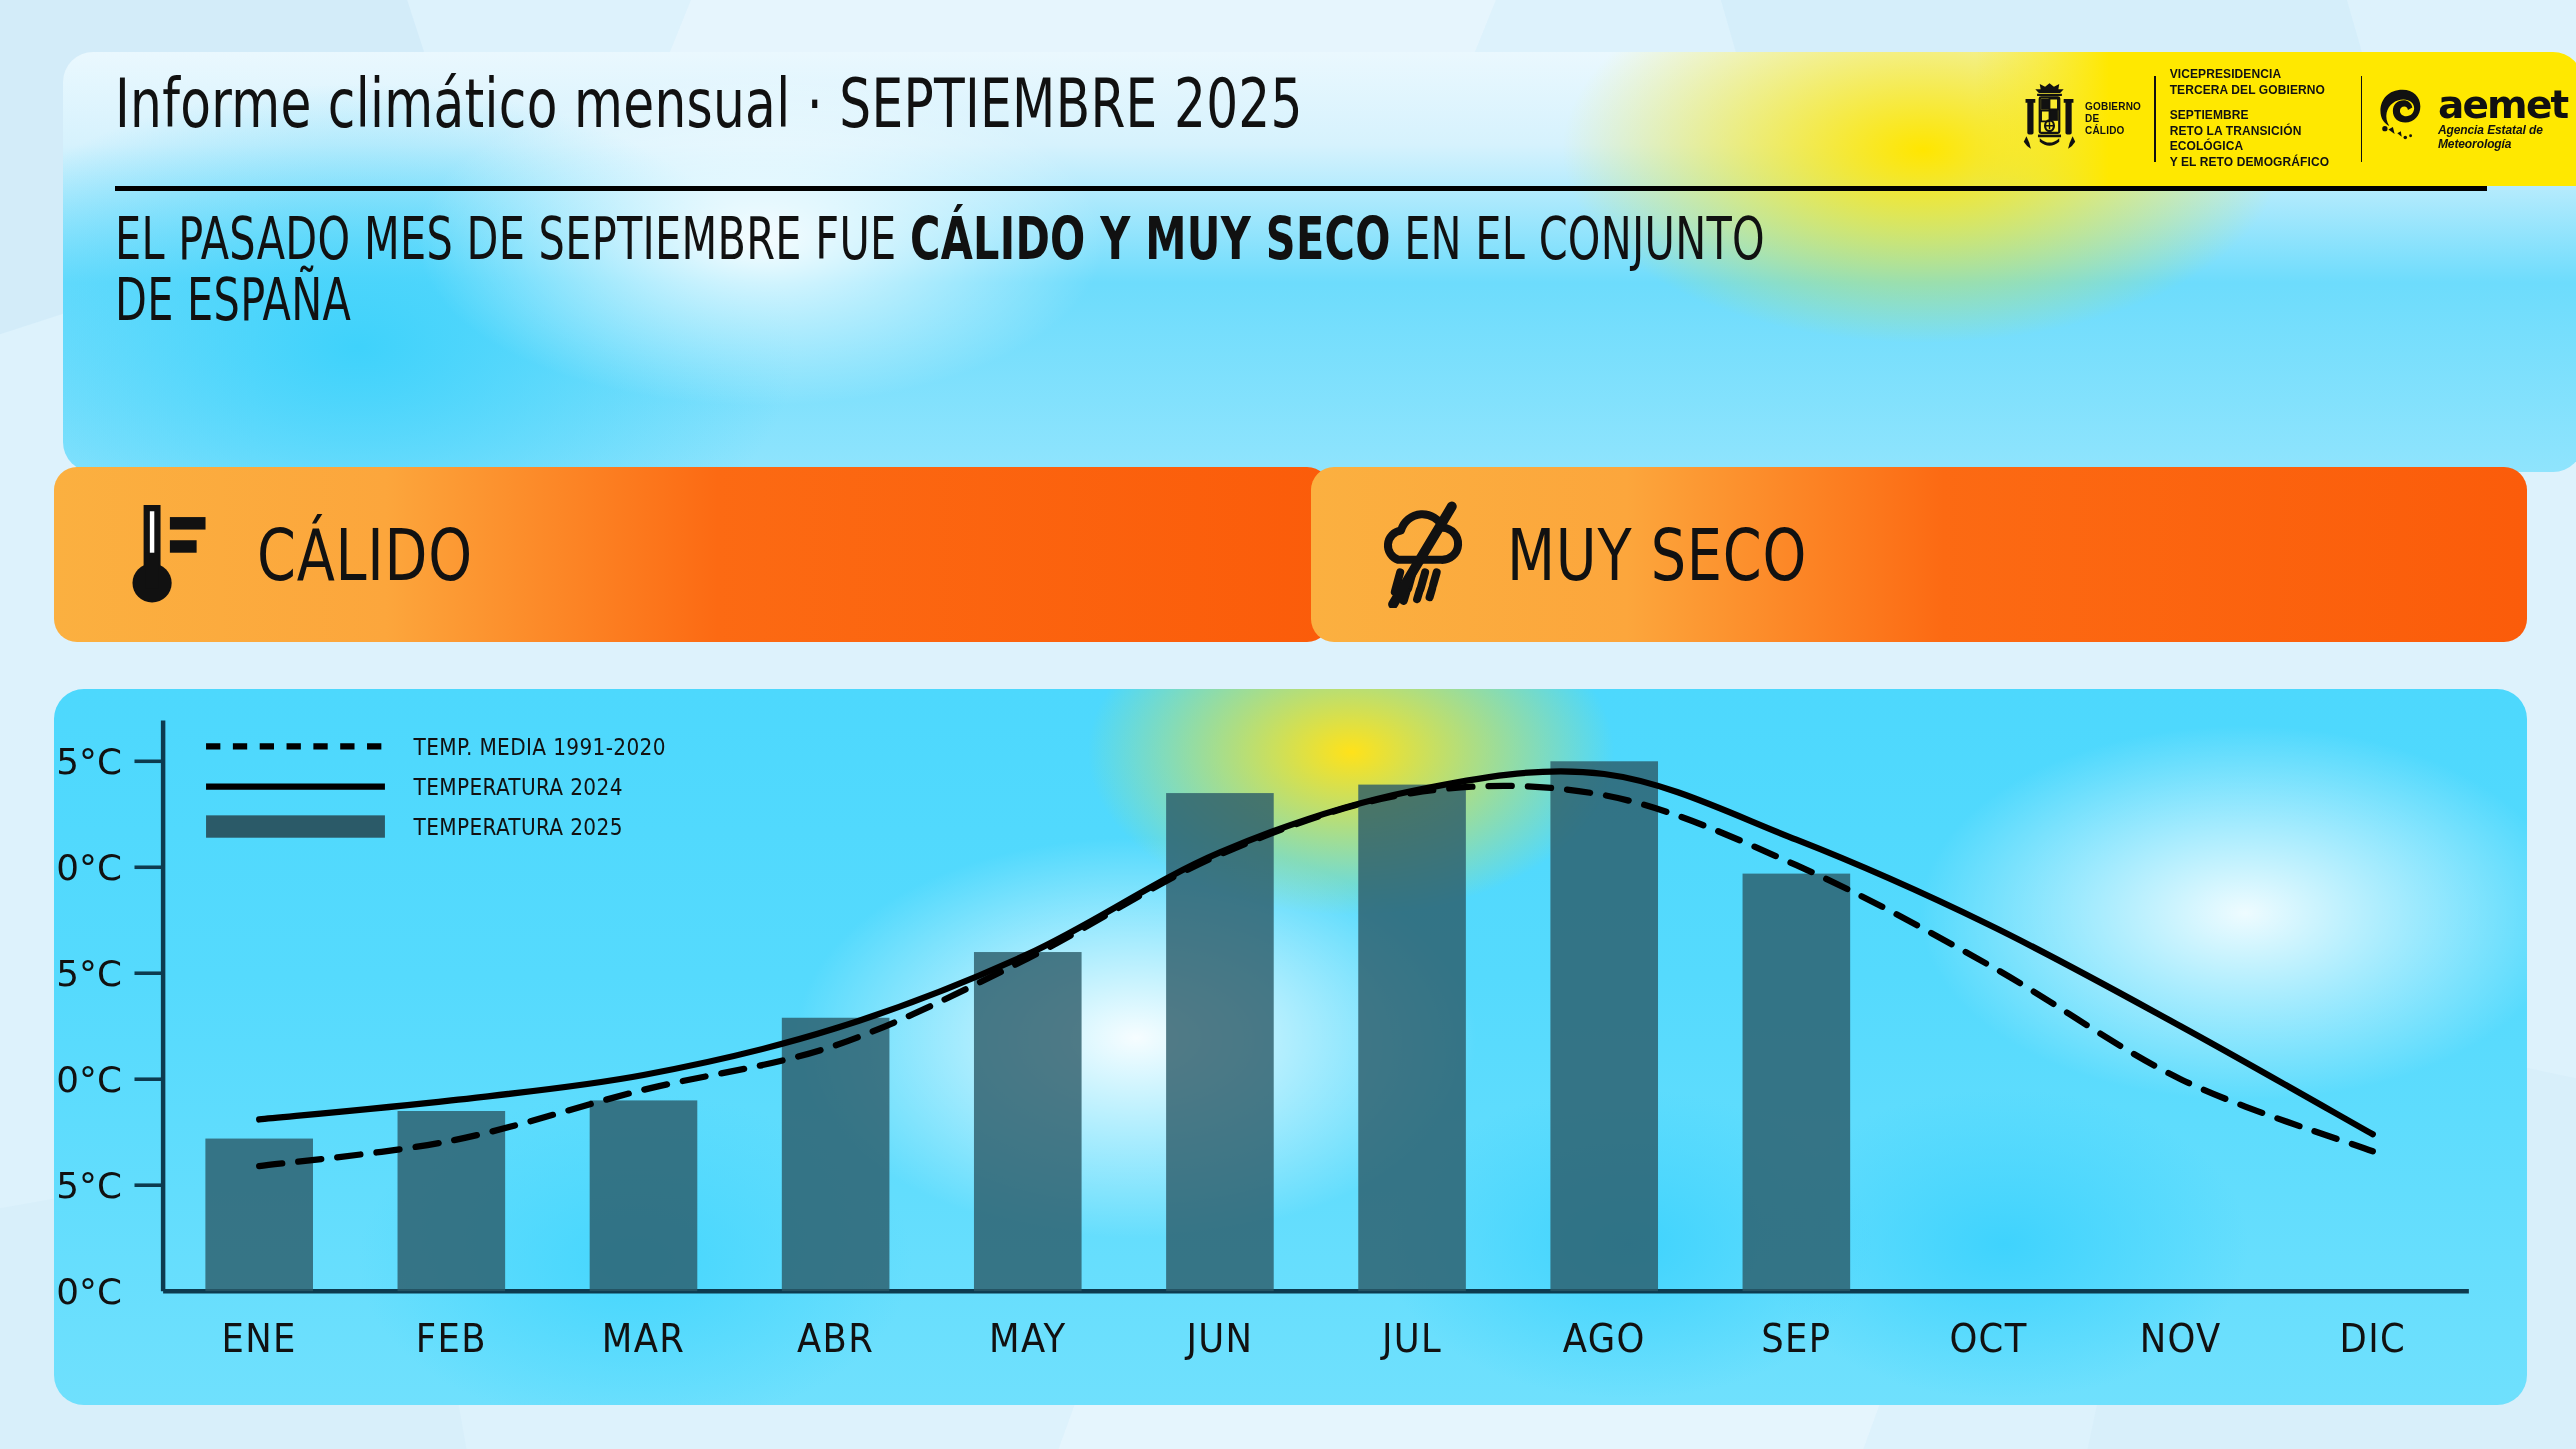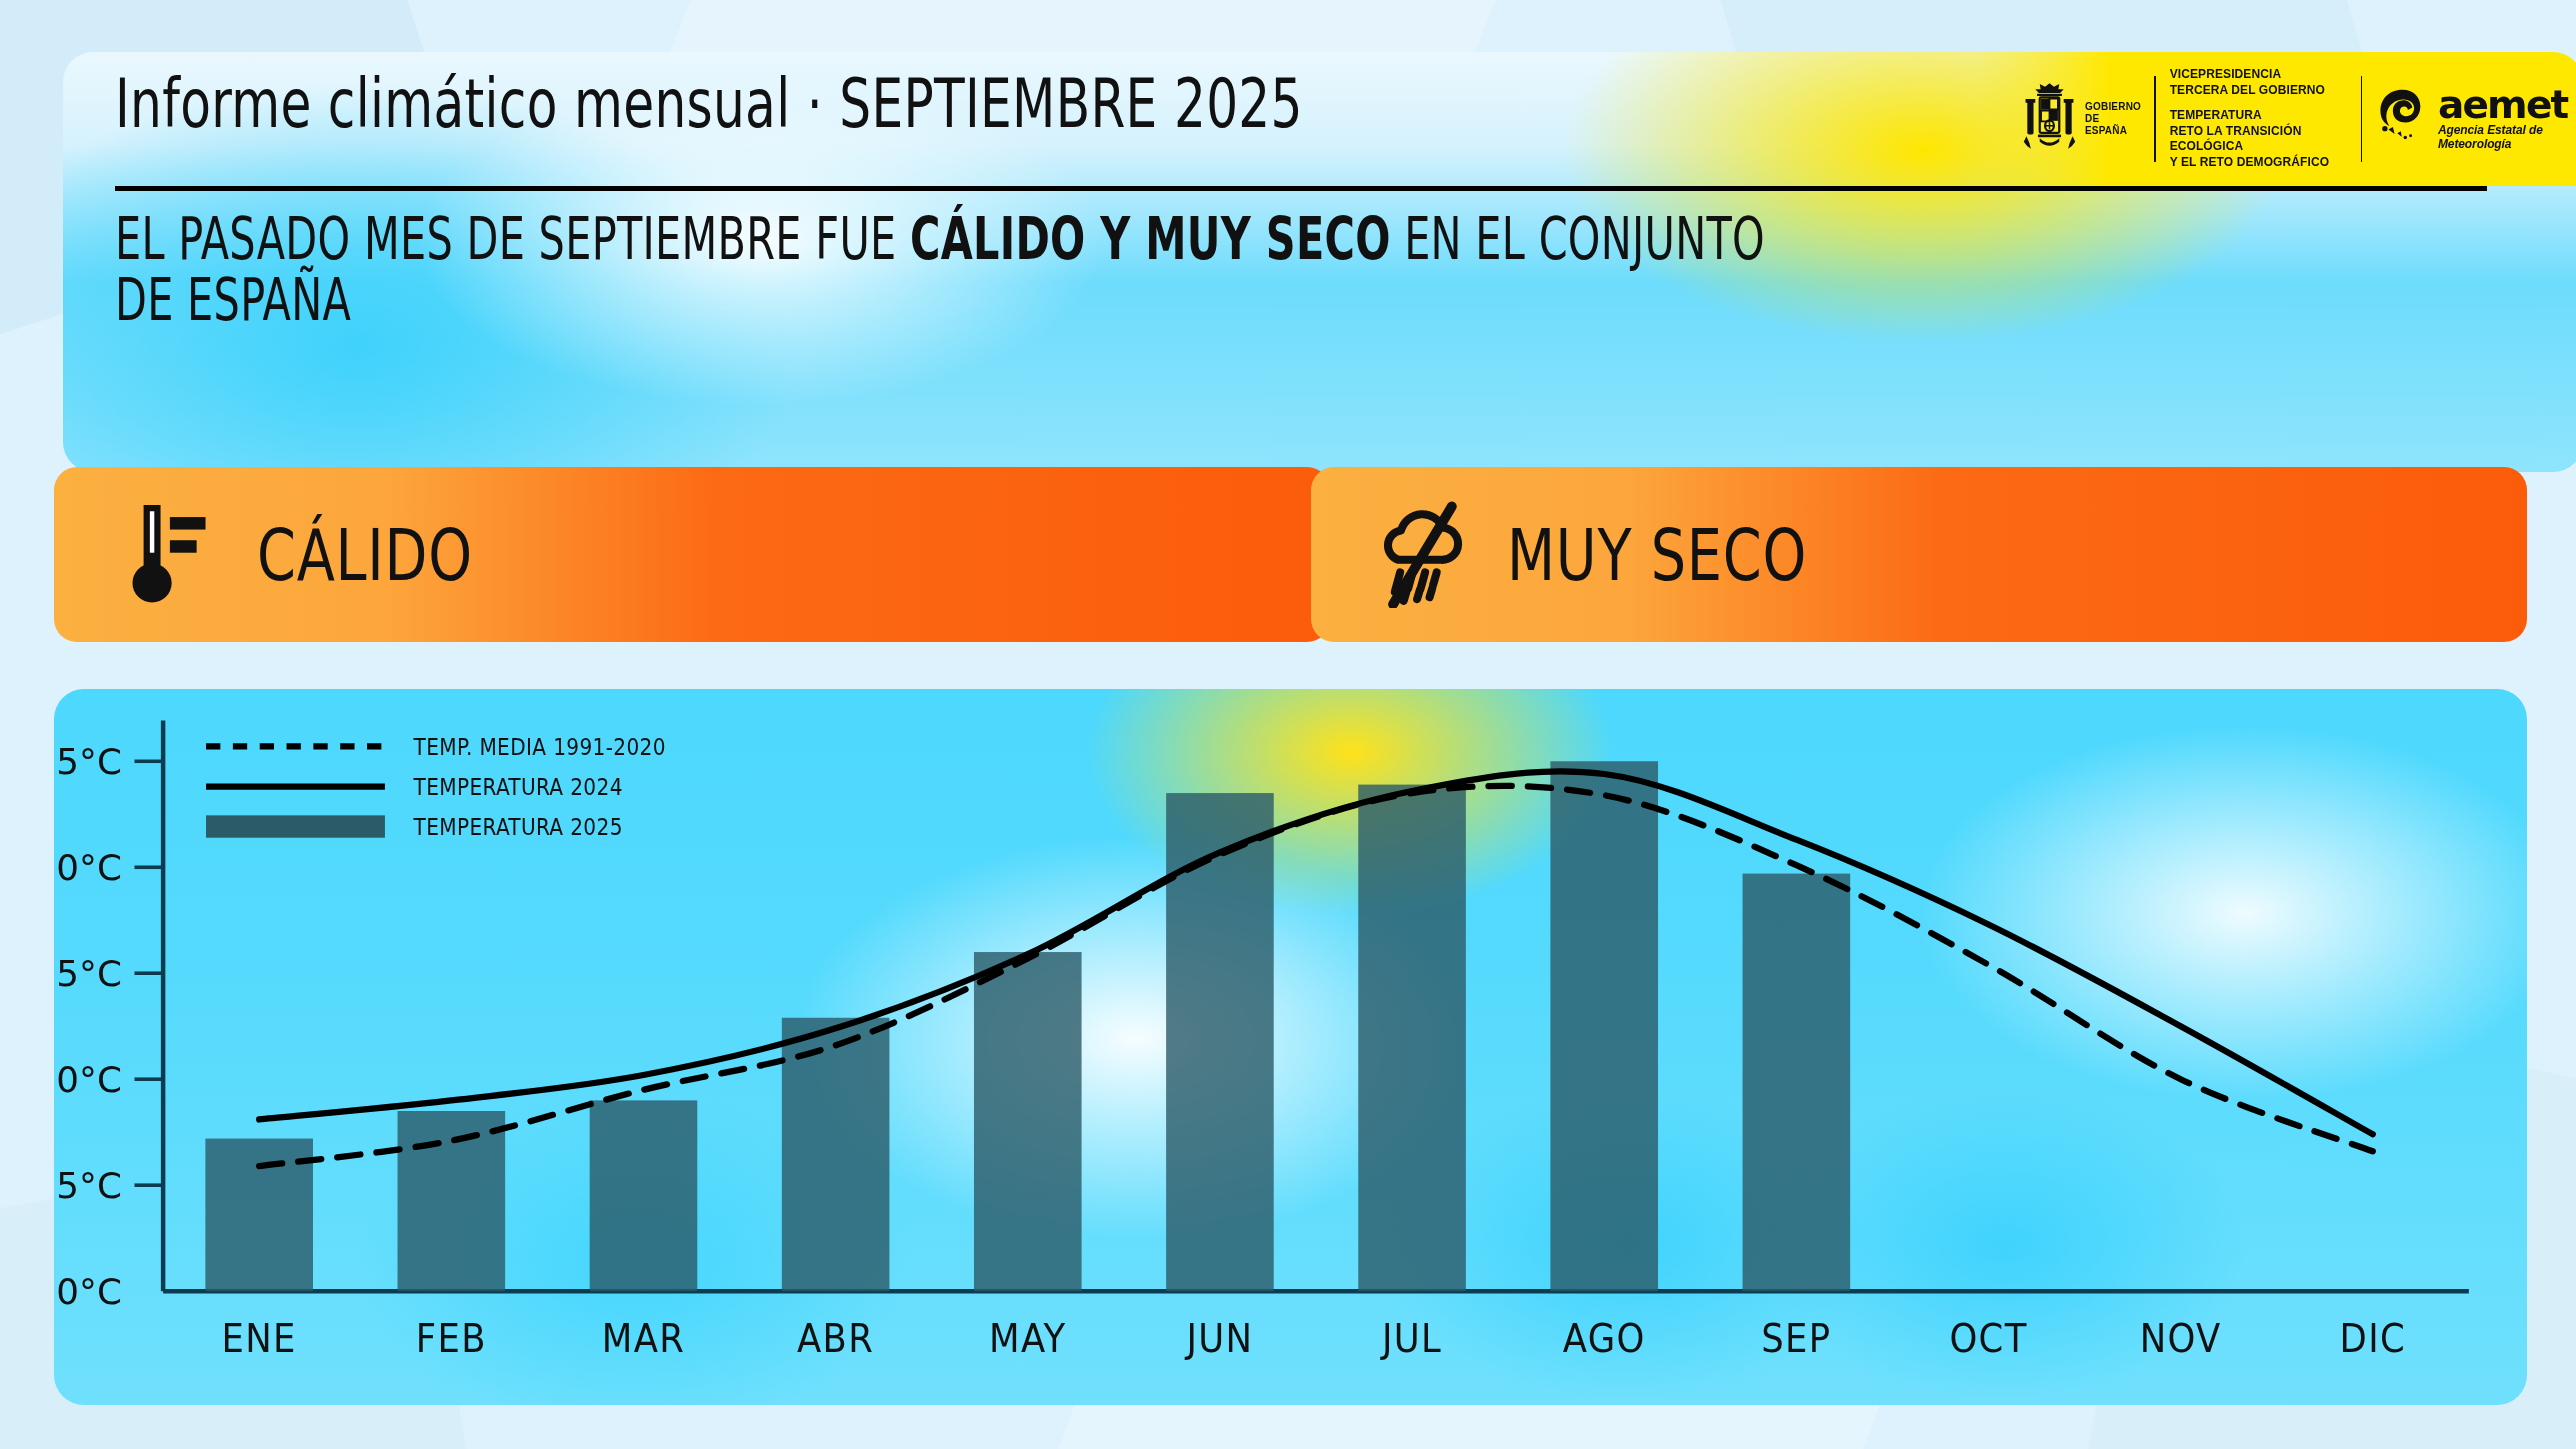--- a/index.html
+++ b/index.html
@@ -139,28 +139,28 @@
           <rect x="49" y="22" width="7" height="38" rx="2"></rect>
           <path d="M4 20 h11 v4 h-11 z M47 20 h11 v4 h-11 z"></path>
           <path d="M5 62 q4 8 5 14 q-5 -3 -8 -8 z"></path>
           <path d="M57 62 q-4 8 -5 14 q5 -3 8 -8 z"></path>
           <rect x="18" y="60" width="26" height="3"></rect>
           <path d="M20 64 q11 10 22 0 l0 4 q-11 9 -22 0 z"></path>
         </g>
       </svg>
       <div class="gob-txt">
         <div>GOBIERNO</div>
-        <div>DE ESPAÑA</div>
+        <div>DE CÁLIDO</div>
       </div>
       <div class="vsep"></div>
       <div class="min-txt">
         <div>VICEPRESIDENCIA</div>
         <div>TERCERA DEL GOBIERNO</div>
         <span class="gap"></span>
-        <div>TEMPERATURA</div>
+        <div>SEPTIEMBRE</div>
         <div>RETO LA TRANSICIÓN ECOLÓGICA</div>
         <div>Y EL RETO DEMOGRÁFICO</div>
       </div>
       <div class="vsep"></div>
       <div class="aemet-wrap">
         <svg class="aemet-mark" viewBox="0 0 62 62">
           <g fill="#111">
             <path d="M30 3 C14 3 5 14 5 27 c0 8 4 14 10 17 -3 -5 -4 -10 -3 -15 2 -9 10 -15 19 -15 7 0 12 4 12 10 0 5 -4 9 -9 9 -4 0 -7 -3 -7 -6 0 -3 2 -5 5 -5 2 0 4 2 4 4 l5 -3 c-1 -5 -5 -8 -10 -8 -7 0 -12 5 -12 12 0 8 6 13 14 13 10 0 17 -8 17 -18 C50 11 42 3 30 3 Z"></path>
             <path d="M14 48 l7 5 l-2 -8 z"></path>
             <path d="M24 52 l5 4 l-1 -6 z"></path>

